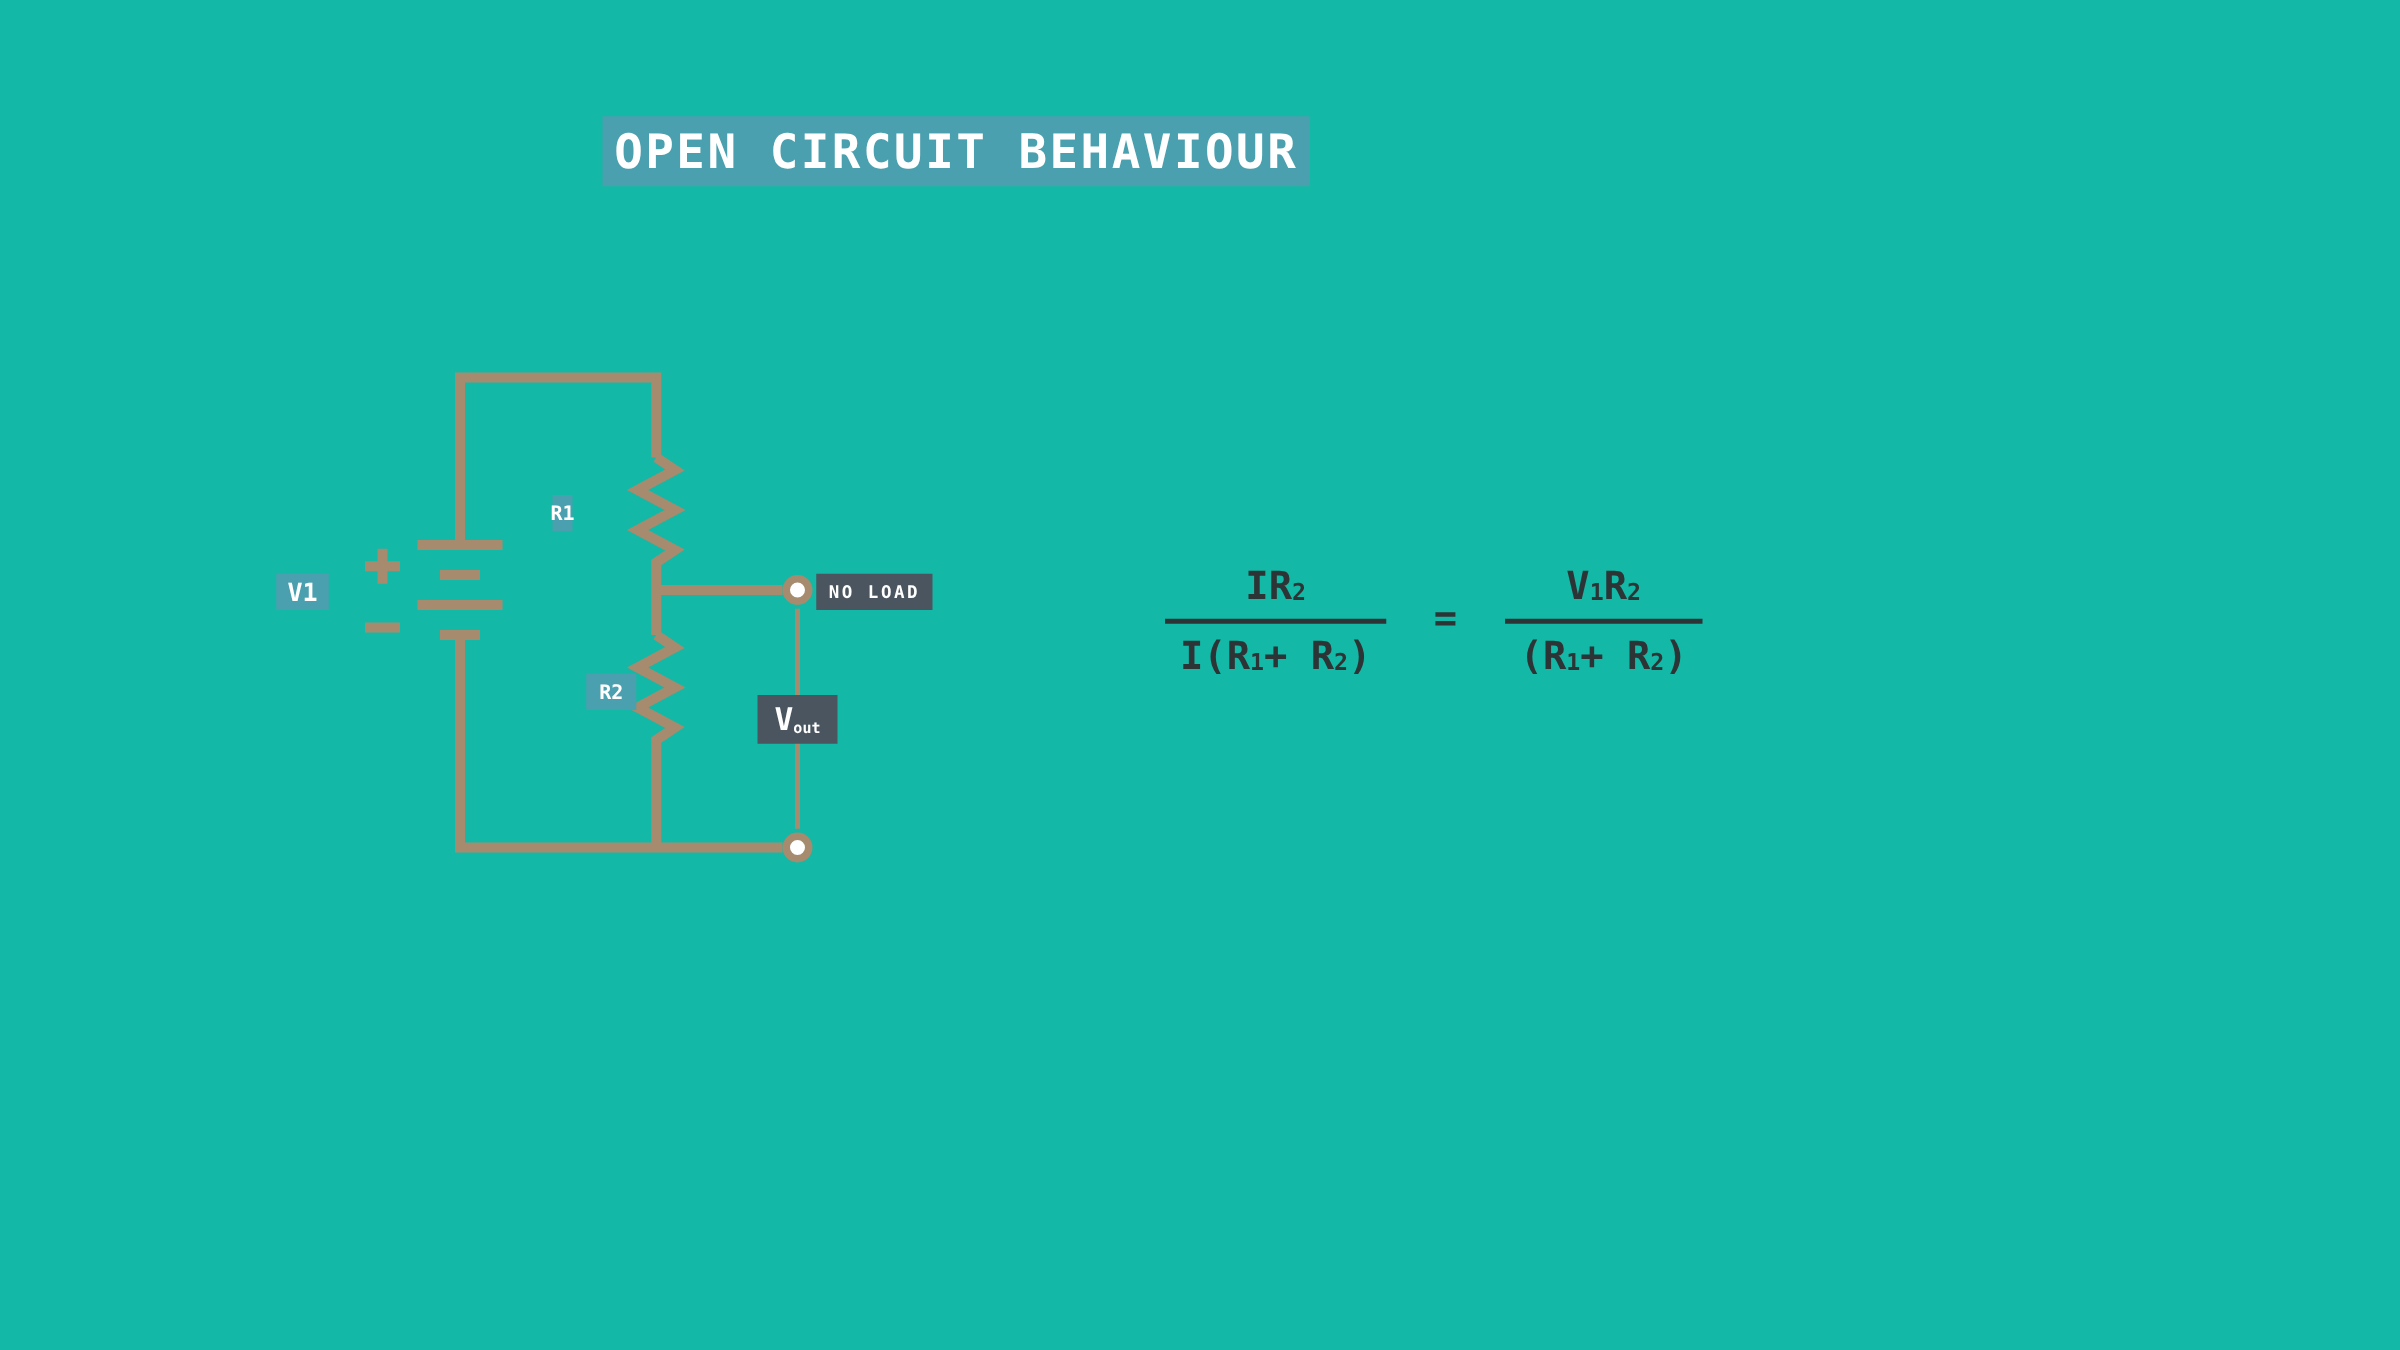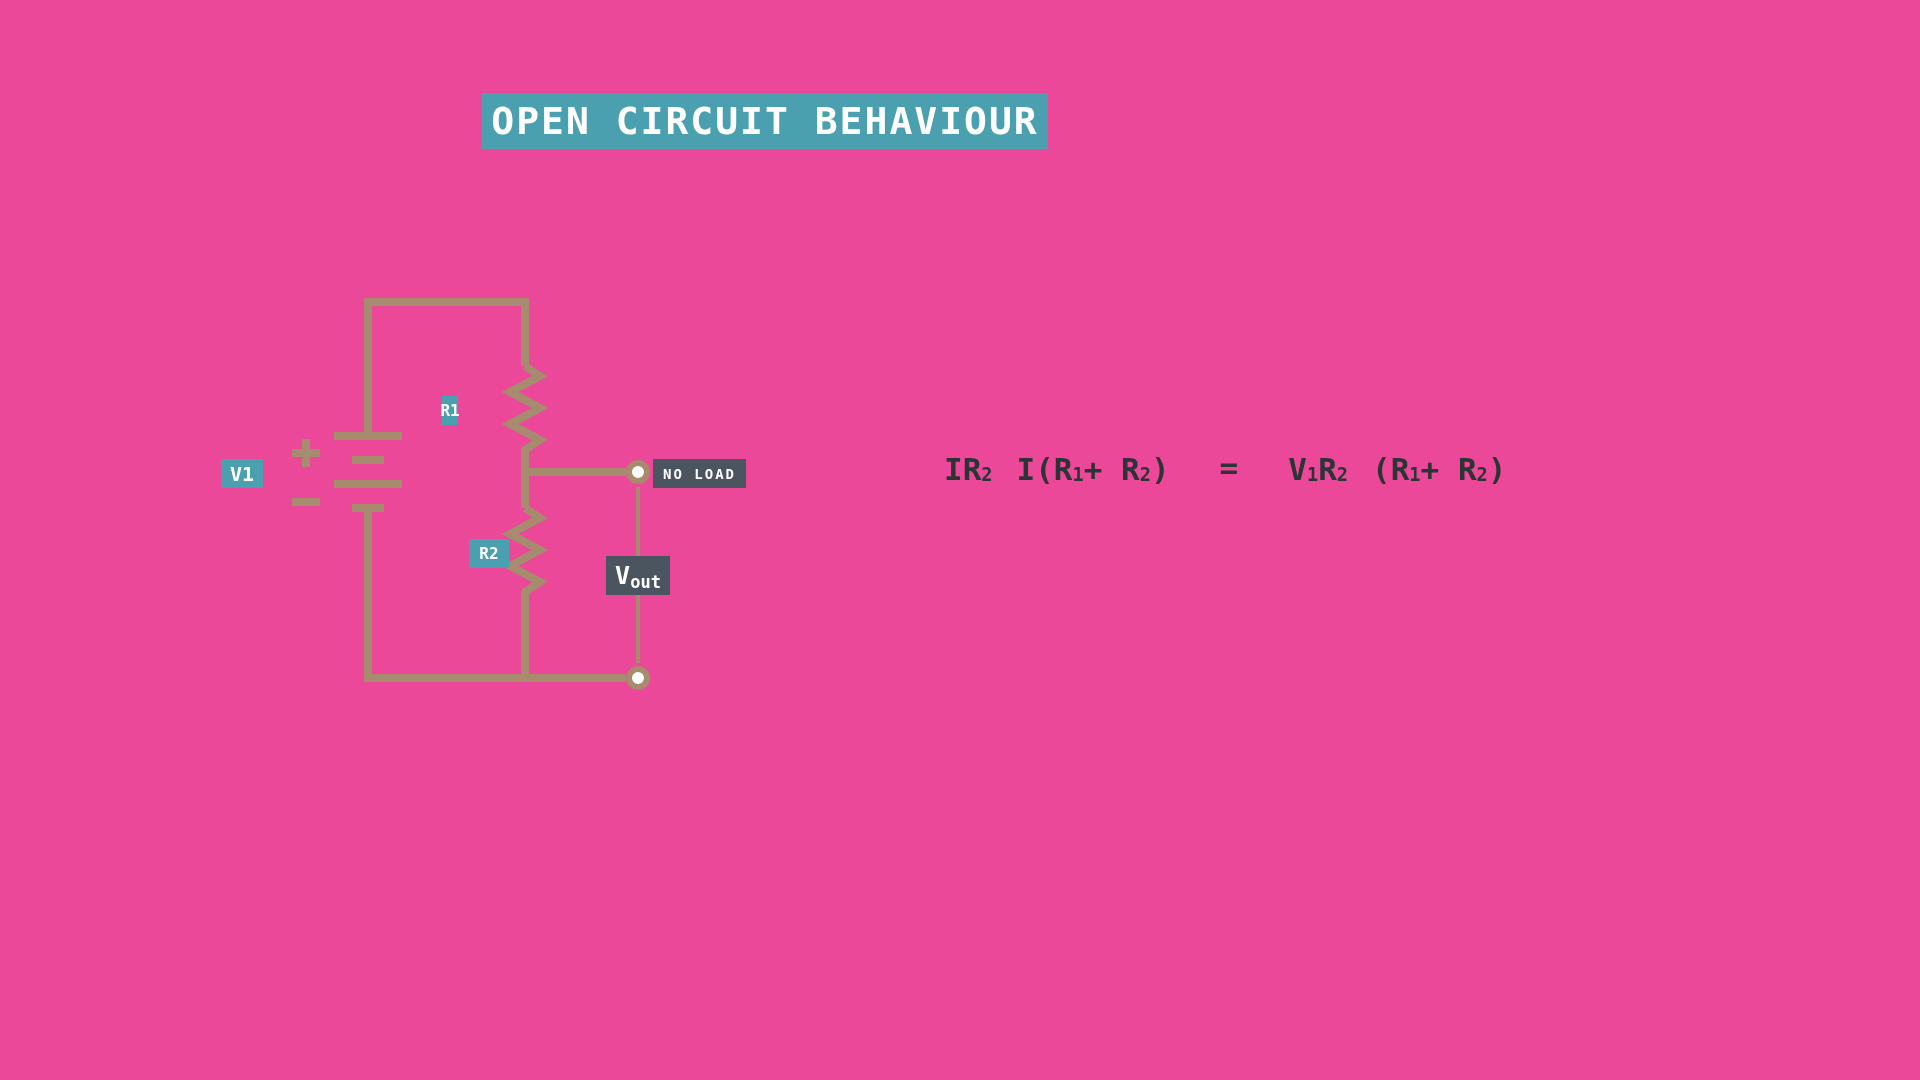--- a/index.html
+++ b/index.html
@@ -4,21 +4,21 @@
 <style>
   :root{
     --teal:#4aa0ae;
     --tan:#a68b6e;
     --slate:#4a5560;
     --ink:#2d3436;
   }
   *{margin:0;padding:0;box-sizing:border-box;}
   html,body{width:1920px;height:1080px;background:#ffffff;overflow:hidden;}
   body{font-family:"DejaVu Sans Mono",monospace;}
-  .stage{position:relative;width:1920px;height:1080px;background:#ec4899;}
+  .stage{position:relative;width:1920px;height:1080px;background:#14b8a6;}
 
   
   .title-banner{
     position:absolute;left:482px;top:93px;width:566px;height:56px;
     background:var(--teal);color:#ffffff;
     display:flex;align-items:center;justify-content:center;
     font-size:38px;font-weight:bold;letter-spacing:2px;white-space:nowrap;
   }
 
   
@@ -34,29 +34,29 @@
     position:absolute;display:flex;align-items:center;justify-content:center;
     color:#ffffff;font-weight:bold;white-space:nowrap;
   }
   .badge-teal{background:var(--teal);}
   .badge-slate{background:var(--slate);}
   .badge-v1{left:221px;top:459px;width:42px;height:29px;font-size:20px;}
   .badge-r1{left:442px;top:396px;width:16px;height:29px;font-size:16px;}
   .badge-r2{left:442px;top:539px;width:40px;height:29px;font-size:16px;margin-left:27px;}
   .badge-noload{left:653px;top:459px;height:29px;padding:1px 10px;font-size:14px;letter-spacing:2px;}
   .badge-vout{left:606px;top:556px;width:64px;height:39px;font-size:25px;}
-  .vout-sub{font-size:17px;position:relative;top:6px;text-align:center;}
+  .vout-sub{font-size:12px;position:relative;top:6px;text-align:center;}
 
   
   .equation{
     position:absolute;left:932px;top:446px;
     display:flex;align-items:center;
     color:var(--ink);font-weight:bold;font-size:31px;white-space:nowrap;
   }
-  .fraction{display:flex;flex-direction:row;align-items:center;}
+  .fraction{display:flex;flex-direction:column;align-items:center;}
   .frac-num,.frac-den{height:46px;display:flex;align-items:center;padding:0 12px;}
   .frac-bar{align-self:stretch;height:4px;background:var(--ink);margin:3px 0;}
   .eq-sign{margin:0 38px;position:relative;top:-2px;}
   .sub{font-size:0.6em;position:relative;top:0.3em;}
 </style>
 </head>
 <body>
 
 <div class="stage">
 

